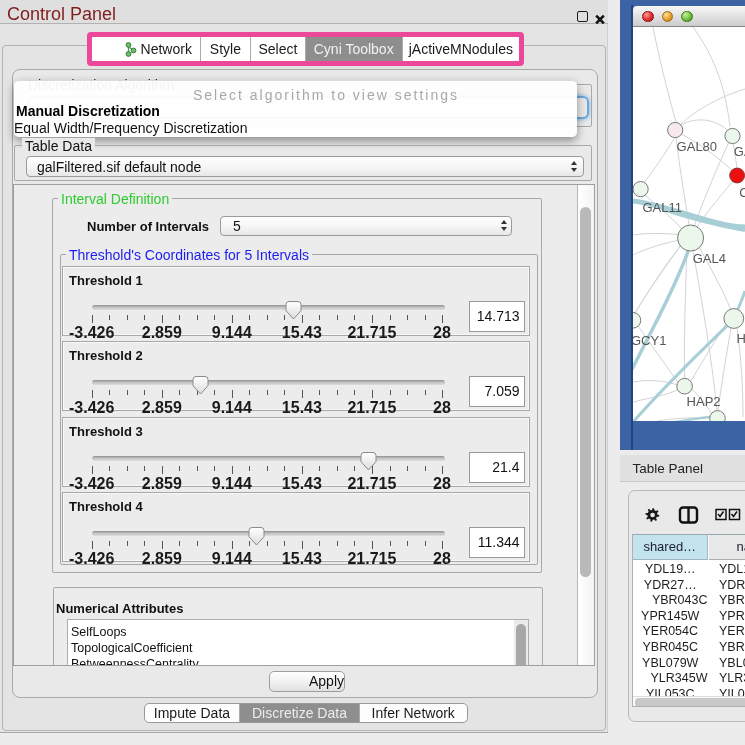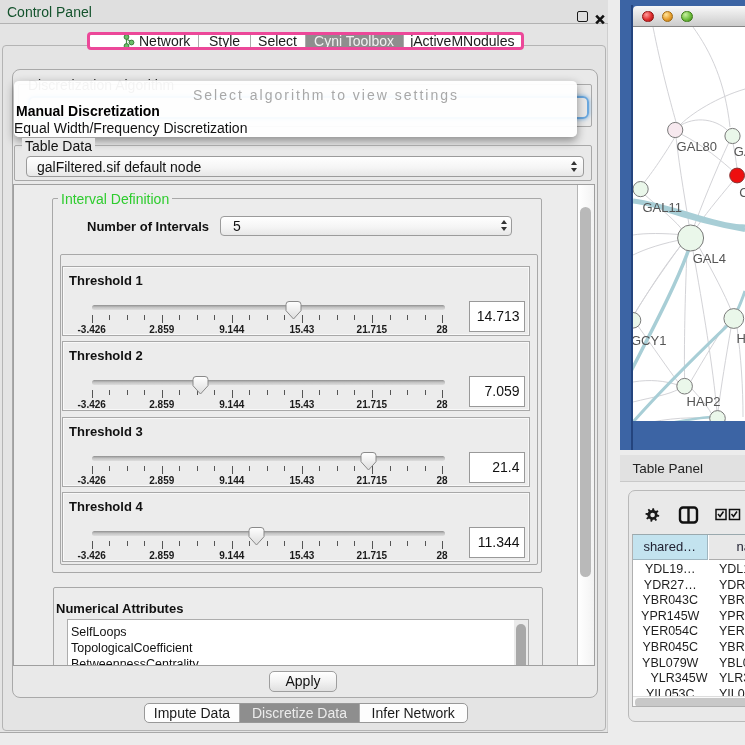--- a/index.html
+++ b/index.html
@@ -3,29 +3,29 @@
 <meta charset="utf-8">
 <style>
 * { margin:0; padding:0; box-sizing:border-box; }
 html,body { width:745px; height:745px; overflow:hidden; }
 body { background:#ececec; font-family:"Liberation Sans", sans-serif; position:relative; }
 .abs { position:absolute; }
 
 
 #ctrlwin { left:0; top:0; width:608px; height:733px; background:#e4e4e4; border-bottom:1px solid #a8a8a8; box-shadow:inset -1px 0 0 #cfcfcf; }
 #titlebar { left:0; top:0; width:608px; height:24px; background:#dfdfdf; border-bottom:1px solid #b2b2b2; }
-#titletext { left:7px; top:4px; font-size:14px; color:#14532d; }
+#titletext { left:7px; top:4px; font-size:18px; color:#7f1d1d; }
 #floaticon { left:577px; top:11px; width:11px; height:11px; border:1.5px solid #1a1a1a; border-radius:2px; }
 #closeicon { left:595px; top:10.5px; }
 
 #mainpanel { left:2px; top:45px; width:604px; height:686px; border:1px solid #b4b4b4; border-radius:4px; background:#e4e4e4; }
 #innerpanel { left:12px; top:69px; width:586px; height:628.5px; border:1.5px solid #a9a9a9; border-radius:8px; background:#e9e9e9; }
 
 
-#tabbar { left:87px; top:32px; width:437px; height:18px; background:#fff; border:3px solid #ec4899; border-radius:4px; display:flex; overflow:hidden;padding-left:24px; }
+#tabbar { left:87px; top:32px; width:437px; height:34px; background:#fff; border:5px solid #ec4899; border-radius:4px; display:flex; overflow:hidden;padding-left:24px; }
 #tabbar .seg { height:100%; display:flex; align-items:center; justify-content:center; font-size:14px; color:#1a1a1a; border-left:1px solid #ababab; }
 #tabbar .seg:first-child { border-left:none; }
 #tabbar .sel { background:#8e8e8e; color:#f2f2f2; }
 
 
 .group { border:1px solid #a8a8a8; border-radius:2px; }
 .glabel { position:absolute; font-size:14px; padding:0 3px; background:#e9e9e9; white-space:nowrap; }
 
 
 .combo { background:linear-gradient(#ffffff, #f5f5f5 55%, #e7e7e7); border:1px solid #9b9b9b; border-radius:4px; font-size:14px; color:#111; display:flex; align-items:center; }
@@ -36,28 +36,28 @@
 
 #scrollpane { left:13px; top:184px; width:582px; height:482px; border:1px solid #9f9f9f; background:#ececec; overflow:hidden; }
 #scrollpane .glabel { background:#ececec; }
 #vsb { left:563px; top:0px; width:18px; height:480px; border-left:1px solid #b5b5b5; background:linear-gradient(90deg,#ffffff,#f2f2f2); }
 #vsbthumb { left:566px; top:22px; width:11px; height:370px; background:#b9b9b9; border-radius:5.5px; }
 
 .tpanel { border:1px solid #a8a8a8; box-shadow:inset 0 0 0 1px #f8f8f8; }
 .tlabel { position:absolute; font-weight:bold; font-size:13px; color:#111; }
 .track { position:absolute; height:5px; border-radius:2.5px; background:linear-gradient(#8e8e8e, #c2c2c2 45%, #dedede); }
 .tick { position:absolute; width:1px; background:#555; }
-.ticklabel { position:absolute; font-size:10px; font-weight:bold; color:#1a1a1a; transform:translateX(-50%); }
+.ticklabel { position:absolute; font-size:16px; font-weight:bold; color:#1a1a1a; transform:translateX(-50%); }
 .vbox { position:absolute; width:55.5px; height:31px; background:#fff; border:1px solid #999; font-size:14px; color:#111; text-align:right; padding-right:4px; line-height:29px; }
 .thumb { position:absolute; width:17px; height:19px; }
 
 .bluelabel { color:#1d1df0; }
 .greenlabel { color:#2ecc2e; }
 
-#applybtn { left:269px; top:671px; width:68px; height:21px; background:linear-gradient(#ffffff,#f2f2f2 50%,#e0e0e0); border:1px solid #9e9e9e; border-radius:5px; font-size:14px; color:#111; text-align:center; line-height:19px; }
+#applybtn { left:269px; top:671px; width:76px; height:21px; background:linear-gradient(#ffffff,#f2f2f2 50%,#e0e0e0); border:1px solid #9e9e9e; border-radius:5px; font-size:14px; color:#111; text-align:right; line-height:19px; }
 
 
 #bottabs { left:143.7px; top:702.5px; width:324px; height:20.5px; background:#fdfdfd; border:1px solid #989898; border-radius:5px; display:flex; overflow:hidden; }
 #bottabs .seg { height:100%; display:flex; align-items:center; justify-content:center; font-size:14px; color:#1a1a1a; border-left:1px solid #ababab; }
 #bottabs .seg:first-child { border-left:none; }
 #bottabs .sel { background:#8e8e8e; color:#ececec; }
 
 
 #popup { left:13.5px; top:80px; width:563px; height:56.5px; background:rgba(255,255,255,0.95); border-radius:5px; box-shadow:0 4px 10px rgba(0,0,0,0.4); border-top:1px solid rgba(150,150,150,0.35); }
 
@@ -122,20 +122,21 @@
 
   <div class="abs group" style="left:38px; top:13px; width:490px; height:375px;"></div>
   <div class="abs glabel greenlabel" style="left:44px; top:6px; background:#ececec;">Interval Definition</div>
 
   <div class="abs" style="left:73px; top:34px; font-size:13px; font-weight:bold; color:#111;">Number of Intervals</div>
   <div class="abs combo" style="left:206px; top:31px; width:292px; height:20px; padding-left:12px;">5</div>
   <div class="abs arr up" style="left:487px; top:35px;"></div>
   <div class="abs arr dn" style="left:487px; top:42px;"></div>
 
   <div class="abs group" style="left:46px; top:69px; width:478px; height:311px;"></div>
+  <div class="abs glabel bluelabel" style="left:52px; top:62px; background:#ececec;">Threshold's Coordinates for 5 Intervals</div>
 
   <div id="tp0" class="abs tpanel" style="left:48px; top:81px; width:468px; height:70px;">
       <div class="tlabel" style="left:6px; top:6px;">Threshold 1</div>
       <div class="track" style="left:28.5px; top:38px; width:353px;"></div>
       <div class="tick" style="left:28.7px; top:48px; height:8px;"></div>
       <div class="ticklabel" style="left:28.7px; top:57px;">-3.426</div>
       <div class="tick" style="left:46.2px; top:48px; height:5px;"></div>
       <div class="tick" style="left:63.7px; top:48px; height:5px;"></div>
       <div class="tick" style="left:81.2px; top:48px; height:5px;"></div>
       <div class="tick" style="left:98.8px; top:48px; height:8px;"></div>
@@ -404,21 +405,21 @@
 </div>
 
 <div class="abs" id="ttable">
   <div class="hrow" style="left:0; width:74.5px; background:#c3e3ef; border-right:1px solid #9fb6c0; border-bottom:1px solid #9fb6c0; text-align:center; line-height:24px; color:#223;">shared…</div>
   <div class="hrow" style="left:75.5px; width:44.5px; background:#e8e8e8; border-bottom:1px solid #adadad; line-height:24px; padding-left:28px; color:#223; overflow:hidden;">na</div>
   <div id="rows">
       <div class="trow" style="left:0; top:27.0px; width:74.5px; text-align:center;">YDL19…</div>
       <div class="trow" style="left:86px; top:27.0px;">YDL1</div>
       <div class="trow" style="left:0; top:42.6px; width:74.5px; text-align:center;">YDR27…</div>
       <div class="trow" style="left:86px; top:42.6px;">YDR2</div>
-      <div class="trow" style="left:0; top:58.2px; width:74.5px; text-align:center;">YBR043C</div>
+      <div class="trow" style="left:0; top:58.2px; width:74.5px; text-align:right;">YBR043C</div>
       <div class="trow" style="left:86px; top:58.2px;">YBR0</div>
       <div class="trow" style="left:0; top:73.8px; width:74.5px; text-align:center;">YPR145W</div>
       <div class="trow" style="left:86px; top:73.8px;">YPR1</div>
       <div class="trow" style="left:0; top:89.4px; width:74.5px; text-align:center;">YER054C</div>
       <div class="trow" style="left:86px; top:89.4px;">YER0</div>
       <div class="trow" style="left:0; top:105.0px; width:74.5px; text-align:center;">YBR045C</div>
       <div class="trow" style="left:86px; top:105.0px;">YBR0</div>
       <div class="trow" style="left:0; top:120.6px; width:74.5px; text-align:center;">YBL079W</div>
       <div class="trow" style="left:86px; top:120.6px;">YBL0</div>
       <div class="trow" style="left:0; top:136.2px; width:74.5px; text-align:right;">YLR345W</div>

